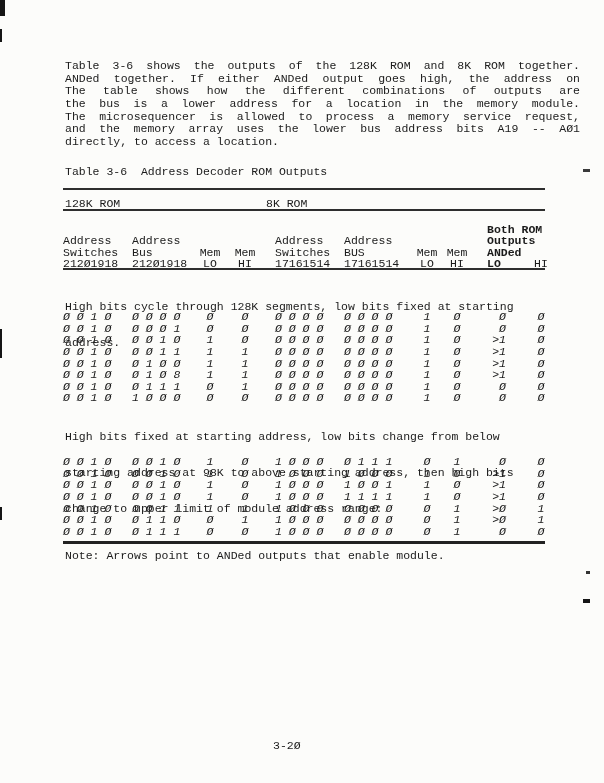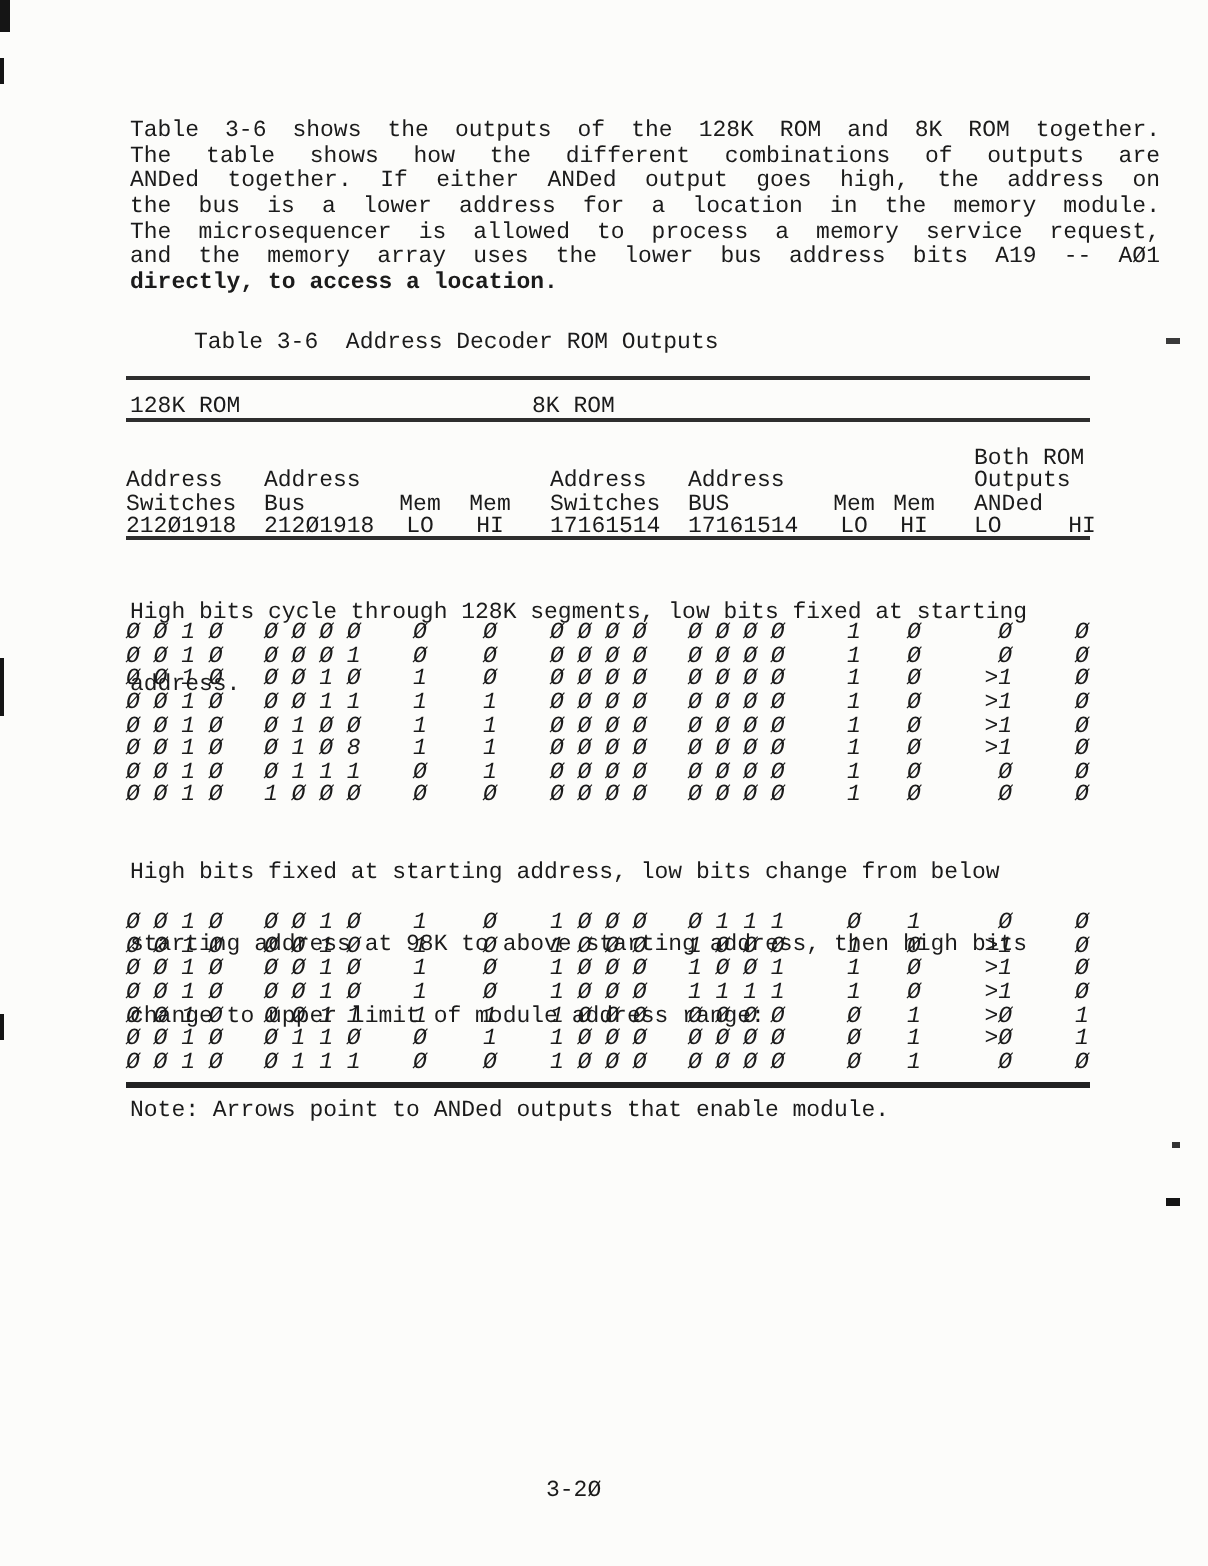--- a/index.html
+++ b/index.html
@@ -4,22 +4,22 @@
 <style>
   html,body{margin:0;padding:0;background:#e8e8e6;}
   .page{
     position:relative;width:604px;height:783px;background:#fcfcfa;
     font-family:"Liberation Mono","DejaVu Sans Mono",monospace;
     font-size:11.5px;color:#1b1b1b;overflow:hidden;margin:0 auto;
   }
   .abs{position:absolute;}
   .para{left:65px;top:60px;width:515px;line-height:12.63px;}
   .para .jl{text-align:justify;text-align-last:justify;white-space:normal;}
-  .para .jl.last{text-align:justify;text-align-last:left;font-weight:bold;}
-  .title{left:65px;top:165px;white-space:pre;margin-left:32px;}
+  .para .jl.last{text-align:justify;text-align-last:left;}
+  .title{left:65px;top:165px;white-space:pre;}
   .rule{left:63px;width:482px;height:2px;background:#2e2e2e;}
   #r1{top:188px}
   #r2{top:209px}
   #r3{top:268px}
   #r4{top:541px;height:3px;background:#222;}
   .grow{left:63px;top:197px;width:482px;height:12px;}
   .grow span{position:absolute;white-space:pre;}
   .g128{left:2px;}
   .g8{left:203px;}
   #thead{left:63px;top:224px;width:482px;line-height:11.3px;}
@@ -32,21 +32,21 @@
   .c0{left:0;width:62px;}
   .c1{left:69px;width:62px;}
   .c2{left:135px;width:24px;text-align:center;}
   .c3{left:170px;width:24px;text-align:center;}
   .c4{left:212px;width:62px;}
   .c5{left:281px;width:62px;}
   .c6{left:352px;width:24px;text-align:center;}
   .c7{left:382px;width:24px;text-align:center;}
   .c8{left:424px;width:19px;text-align:right;}
   .c9{left:470px;width:16px;text-align:center;}
-  .hrow .c8{text-align:left;}
+  .hrow .c8{text-align:left;font-weight:bold;}
   .sect{line-height:12px;white-space:pre;}
   #s1{left:65px;top:277px;}
   #s2{left:65px;top:407px;}
   .note{left:65px;top:549px;white-space:pre;}
   .pageno{left:273px;top:739px;white-space:pre;text-align:center;}
   .art{position:absolute;background:#151515;}
   #a1{left:0;top:0;width:5px;height:16px;}
   #a2{left:0;top:29px;width:2px;height:13px;}
   #a3{left:0;top:329px;width:2px;height:29px;}
   #a4{left:0;top:507px;width:2px;height:13px;}
@@ -62,22 +62,22 @@
   <div class="art" id="a1"></div>
   <div class="art" id="a2"></div>
   <div class="art" id="a3"></div>
   <div class="art" id="a4"></div>
   <div class="art" id="a5"></div>
   <div class="art" id="a6"></div>
   <div class="art" id="a7"></div>
 
   <div class="abs para">
     <div class="jl">Table 3-6 shows the outputs of the 128K ROM and 8K ROM together.</div>
+    <div class="jl">ANDed together. If either ANDed output goes high, the address on</div>
     <div class="jl">The table shows how the different combinations of outputs are</div>
-    <div class="jl">ANDed together. If either ANDed output goes high, the address on</div>
     <div class="jl">the bus is a lower address for a location in the memory module.</div>
     <div class="jl">The microsequencer is allowed to process a memory service request,</div>
     <div class="jl">and the memory array uses the lower bus address bits A19 -- AØ1</div>
     <div class="jl last">directly, to access a location.</div>
   </div>
 
   <div class="abs title">Table 3-6  Address Decoder ROM Outputs</div>
 
   <div class="abs rule" id="r1"></div>
 

